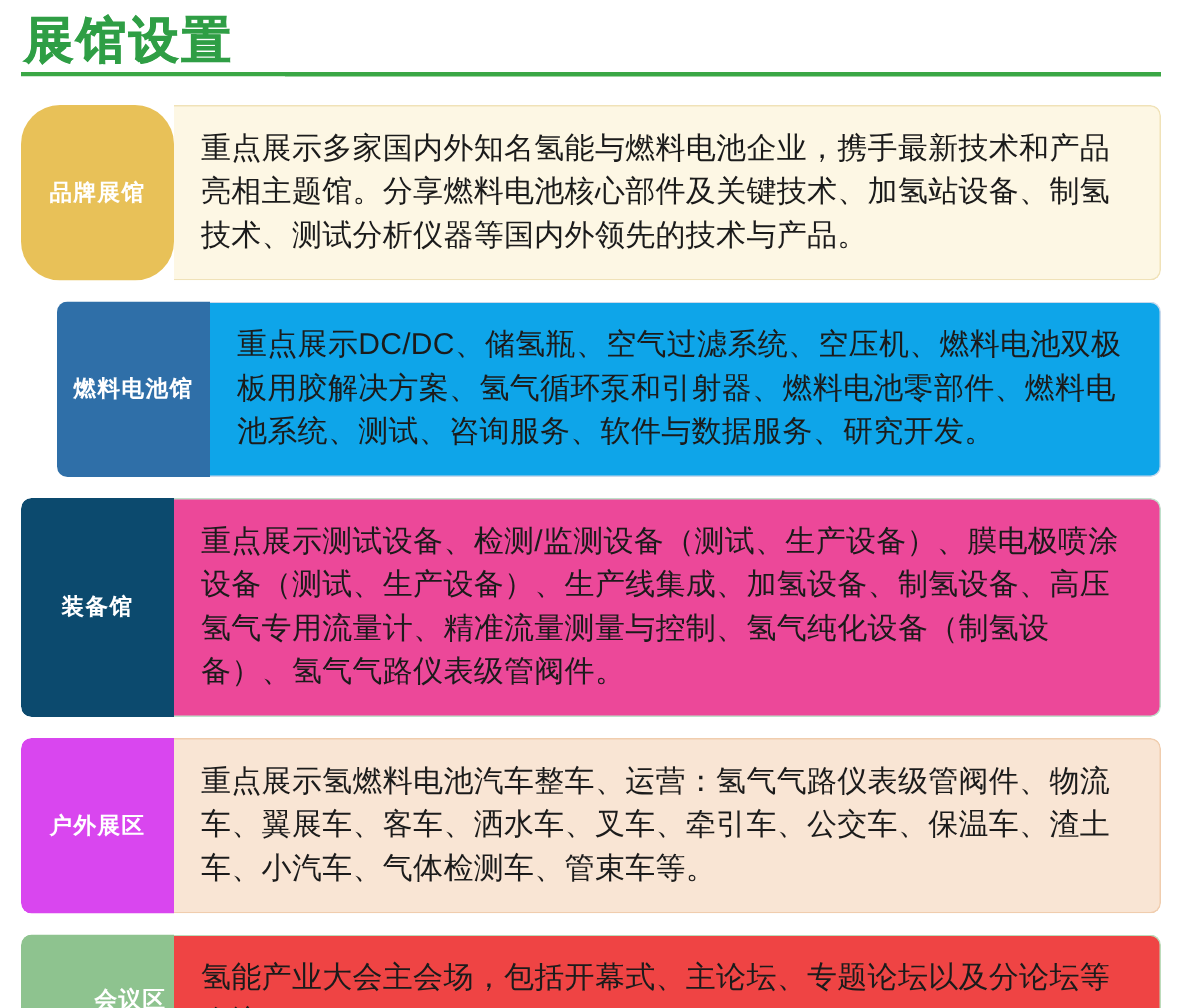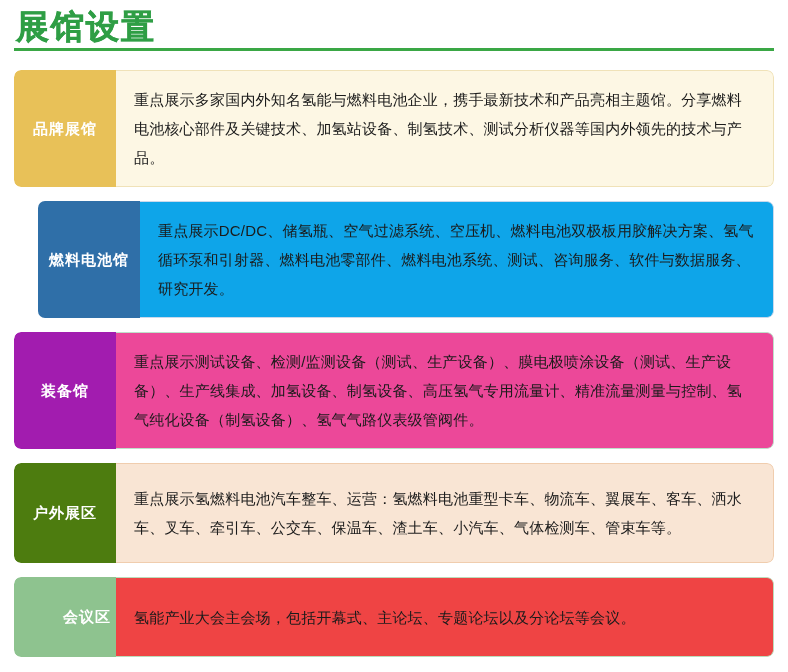--- a/index.html
+++ b/index.html
@@ -84,38 +84,38 @@
     padding: 0 4px;
     box-sizing: border-box;
     line-height: 20px;
   }
   .row-body {
     flex: 1 1 auto;
     display: flex;
     align-items: center;
     padding: 14px 16px 14px 18px;
     box-sizing: border-box;
-    font-size: 15px;
+    font-size: 20px;
     line-height: 29px;
     color: #1b1b1b;
     border-radius: 0 7px 7px 0;
     letter-spacing: 0.2px;
   }
 
   
-  .row-1 .row-label { background: #e8c158; }
+  .row-1 .row-label { background: #e8c158; border-radius: 26px; }
   .row-1 .row-body  { background: #fdf7e4; border: 1px solid #f0e2b8; border-left: none; }
   
   .row-2 .row-label { background: #2f6fa8; margin-left: 24px; }
   .row-2 .row-body  { background: #0ea5e9; border: 1px solid #c9d9ec; border-left: none; }
   
-  .row-3 .row-label { background: #a21caf; }
+  .row-3 .row-label { background: #0c4a6e; }
   .row-3 .row-body  { background: #ec4899; border: 1px solid #bfe0cb; border-left: none; }
   
-  .row-4 .row-label { background: #4d7c0f; }
+  .row-4 .row-label { background: #d946ef; }
   .row-4 .row-body  { background: #f9e5d4; border: 1px solid #f0cdae; border-left: none; }
   
   .row-5 .row-label { background: #8ec38f; padding-left: 48px; }
   .row-5 .row-body  { background: #ef4444; border: 1px solid #bcdcbb; border-left: none; }
 
   .row-5 { min-height: 80px; }
   .row-1 { min-height: 98px; }
   .row-2 { min-height: 94px; }
   .row-3 { min-height: 104px; }
   .row-4 { min-height: 100px; }
@@ -143,21 +143,21 @@
       <div class="row-body">重点展示DC/DC、储氢瓶、空气过滤系统、空压机、燃料电池双极板用胶解决方案、氢气循环泵和引射器、燃料电池零部件、燃料电池系统、测试、咨询服务、软件与数据服务、研究开发。</div>
     </div>
 
     <div class="row row-3">
       <div class="row-label">装备馆</div>
       <div class="row-body">重点展示测试设备、检测/监测设备（测试、生产设备）、膜电极喷涂设备（测试、生产设备）、生产线集成、加氢设备、制氢设备、高压氢气专用流量计、精准流量测量与控制、氢气纯化设备（制氢设备）、氢气气路仪表级管阀件。</div>
     </div>
 
     <div class="row row-4">
       <div class="row-label">户外展区</div>
-      <div class="row-body">重点展示氢燃料电池汽车整车、运营：氢燃料电池重型卡车、物流车、翼展车、客车、洒水车、叉车、牵引车、公交车、保温车、渣土车、小汽车、气体检测车、管束车等。</div>
+      <div class="row-body">重点展示氢燃料电池汽车整车、运营：氢气气路仪表级管阀件、物流车、翼展车、客车、洒水车、叉车、牵引车、公交车、保温车、渣土车、小汽车、气体检测车、管束车等。</div>
     </div>
 
     <div class="row row-5">
       <div class="row-label">会议区</div>
       <div class="row-body">氢能产业大会主会场，包括开幕式、主论坛、专题论坛以及分论坛等会议。</div>
     </div>
 
   </div>
 </div>
 

